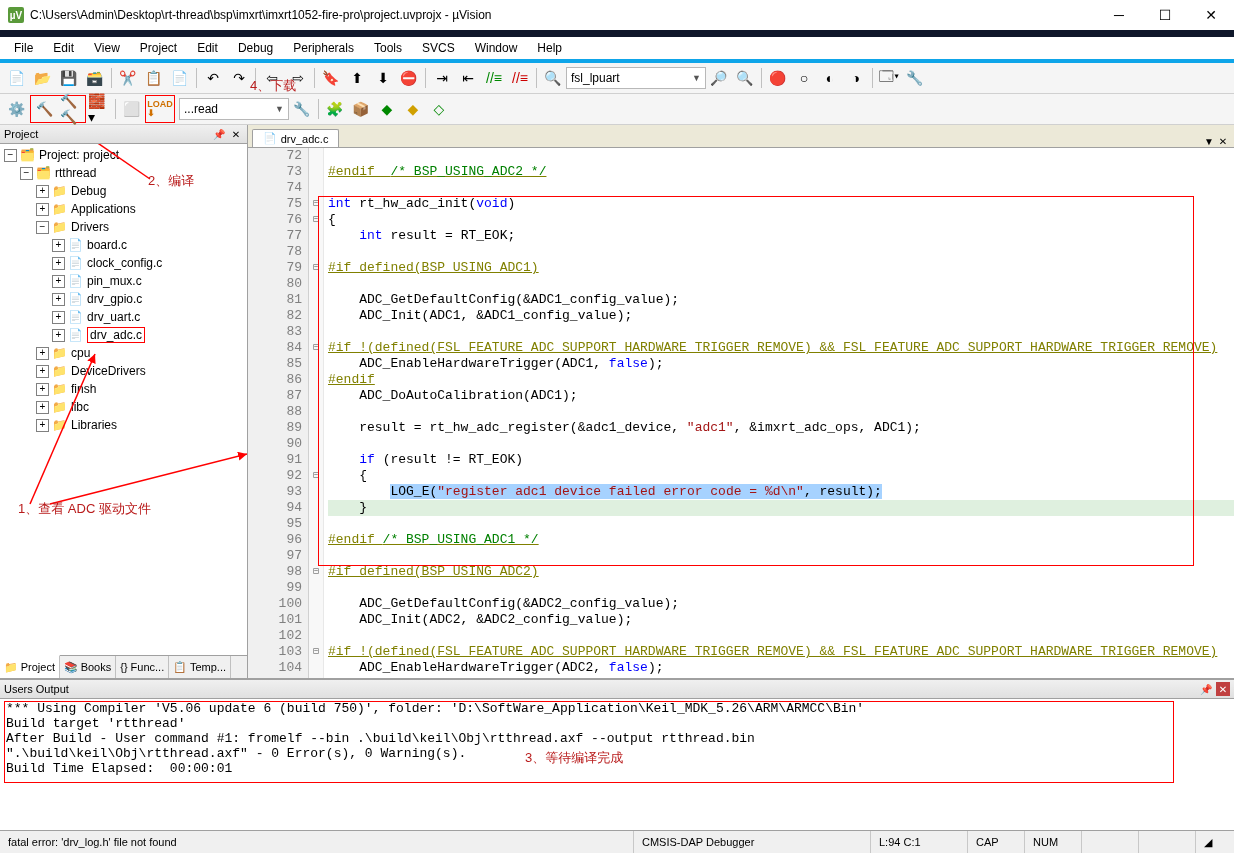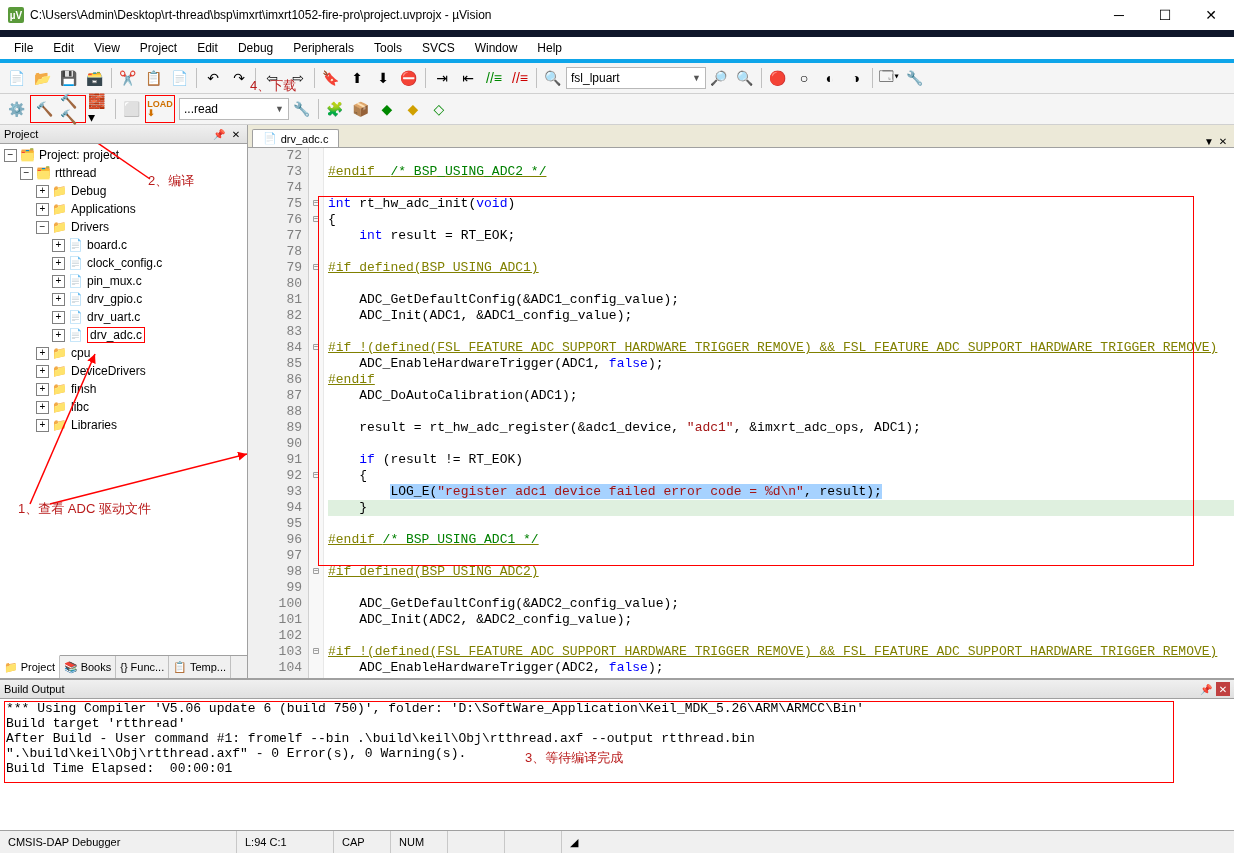--- a/index.html
+++ b/index.html
@@ -485,37 +485,38 @@
 </div>
       <div class="code" id="code"><span class="ln "></span><span class="ln "><span class="pp">#endif  <span class="cm"></span><span class="cm">/* BSP_USING_ADC2 */</span><span class="pp"></span></span></span><span class="ln "></span><span class="ln "><span class="kw">int</span> rt_hw_adc_init(<span class="kw">void</span>)</span><span class="ln ">{</span><span class="ln ">    <span class="kw">int</span> result = RT_EOK;</span><span class="ln "></span><span class="ln "><span class="pp">#if defined(BSP_USING_ADC1)</span></span><span class="ln "></span><span class="ln ">    ADC_GetDefaultConfig(&amp;ADC1_config_value);</span><span class="ln ">    ADC_Init(ADC1, &amp;ADC1_config_value);</span><span class="ln "></span><span class="ln "><span class="pp">#if !(defined(FSL_FEATURE_ADC_SUPPORT_HARDWARE_TRIGGER_REMOVE) &amp;&amp; FSL_FEATURE_ADC_SUPPORT_HARDWARE_TRIGGER_REMOVE)</span></span><span class="ln ">    ADC_EnableHardwareTrigger(ADC1, <span class="kw">false</span>);</span><span class="ln "><span class="pp">#endif</span></span><span class="ln ">    ADC_DoAutoCalibration(ADC1);</span><span class="ln "></span><span class="ln ">    result = rt_hw_adc_register(&amp;adc1_device, <span class="str">"adc1"</span>, &amp;imxrt_adc_ops, ADC1);</span><span class="ln "></span><span class="ln ">    <span class="kw">if</span> (result != RT_EOK)</span><span class="ln ">    {</span><span class="ln">        <span class="hl-sel">LOG_E(<span class="str">"register adc1 device failed error code = %d\n"</span>, result);</span></span><span class="ln hl-line">    }</span><span class="ln "></span><span class="ln "><span class="pp">#endif <span class="cm"></span><span class="cm">/* BSP_USING_ADC1 */</span><span class="pp"></span></span></span><span class="ln "></span><span class="ln "><span class="pp">#if defined(BSP_USING_ADC2)</span></span><span class="ln "></span><span class="ln ">    ADC_GetDefaultConfig(&amp;ADC2_config_value);</span><span class="ln ">    ADC_Init(ADC2, &amp;ADC2_config_value);</span><span class="ln "></span><span class="ln "><span class="pp">#if !(defined(FSL_FEATURE_ADC_SUPPORT_HARDWARE_TRIGGER_REMOVE) &amp;&amp; FSL_FEATURE_ADC_SUPPORT_HARDWARE_TRIGGER_REMOVE)</span></span><span class="ln ">    ADC_EnableHardwareTrigger(ADC2, <span class="kw">false</span>);</span></div>
 
       <div class="red-big-box" id="redcodebox" style="left: 70px; top: 48px; height: 368px; right: 40px;"></div>
     </div>
   </div>
 </div>
 
 <div class="build-output">
   <div class="panel-header">
-    <span>Build Output</span>
+    <span>Users Output</span>
     <span class="sp"></span>
     <span class="hbtn">📌</span>
     <span class="hbtn" style="background:#c04040;color:#fff;">✕</span>
   </div>
   <div class="build-body" id="buildbody"><div style="white-space: pre;">*** Using Compiler 'V5.06 update 6 (build 750)', folder: 'D:\SoftWare_Application\Keil_MDK_5.26\ARM\ARMCC\Bin'
 Build target 'rtthread'
 After Build - User command #1: fromelf --bin .\build\keil\Obj\rtthread.axf --output rtthread.bin
 ".\build\keil\Obj\rtthread.axf" - 0 Error(s), 0 Warning(s).
 Build Time Elapsed:  00:00:01
 </div>
     <div class="redline" style="left:4px; top:2px; right:60px; height:80px;"></div>
     <span class="anno" style="left:525px; top:50px;">3、等待编译完成</span>
   </div>
 </div>
 
 <div class="statusbar">
+  <div class="status-cell grow">fatal error: 'drv_log.h' file not found</div>
   <div class="status-cell" style="width:220px">CMSIS-DAP Debugger</div>
   <div class="status-cell" style="width:80px">L:94 C:1</div>
   <div class="status-cell" style="width:40px">CAP</div>
   <div class="status-cell" style="width:40px">NUM</div>
   <div class="status-cell" style="width:40px"></div>
   <div class="status-cell" style="width:40px"></div>
   <div class="status-cell" style="width:22px;border-right:none;">◢</div>
 </div>
 
 </body></html>

